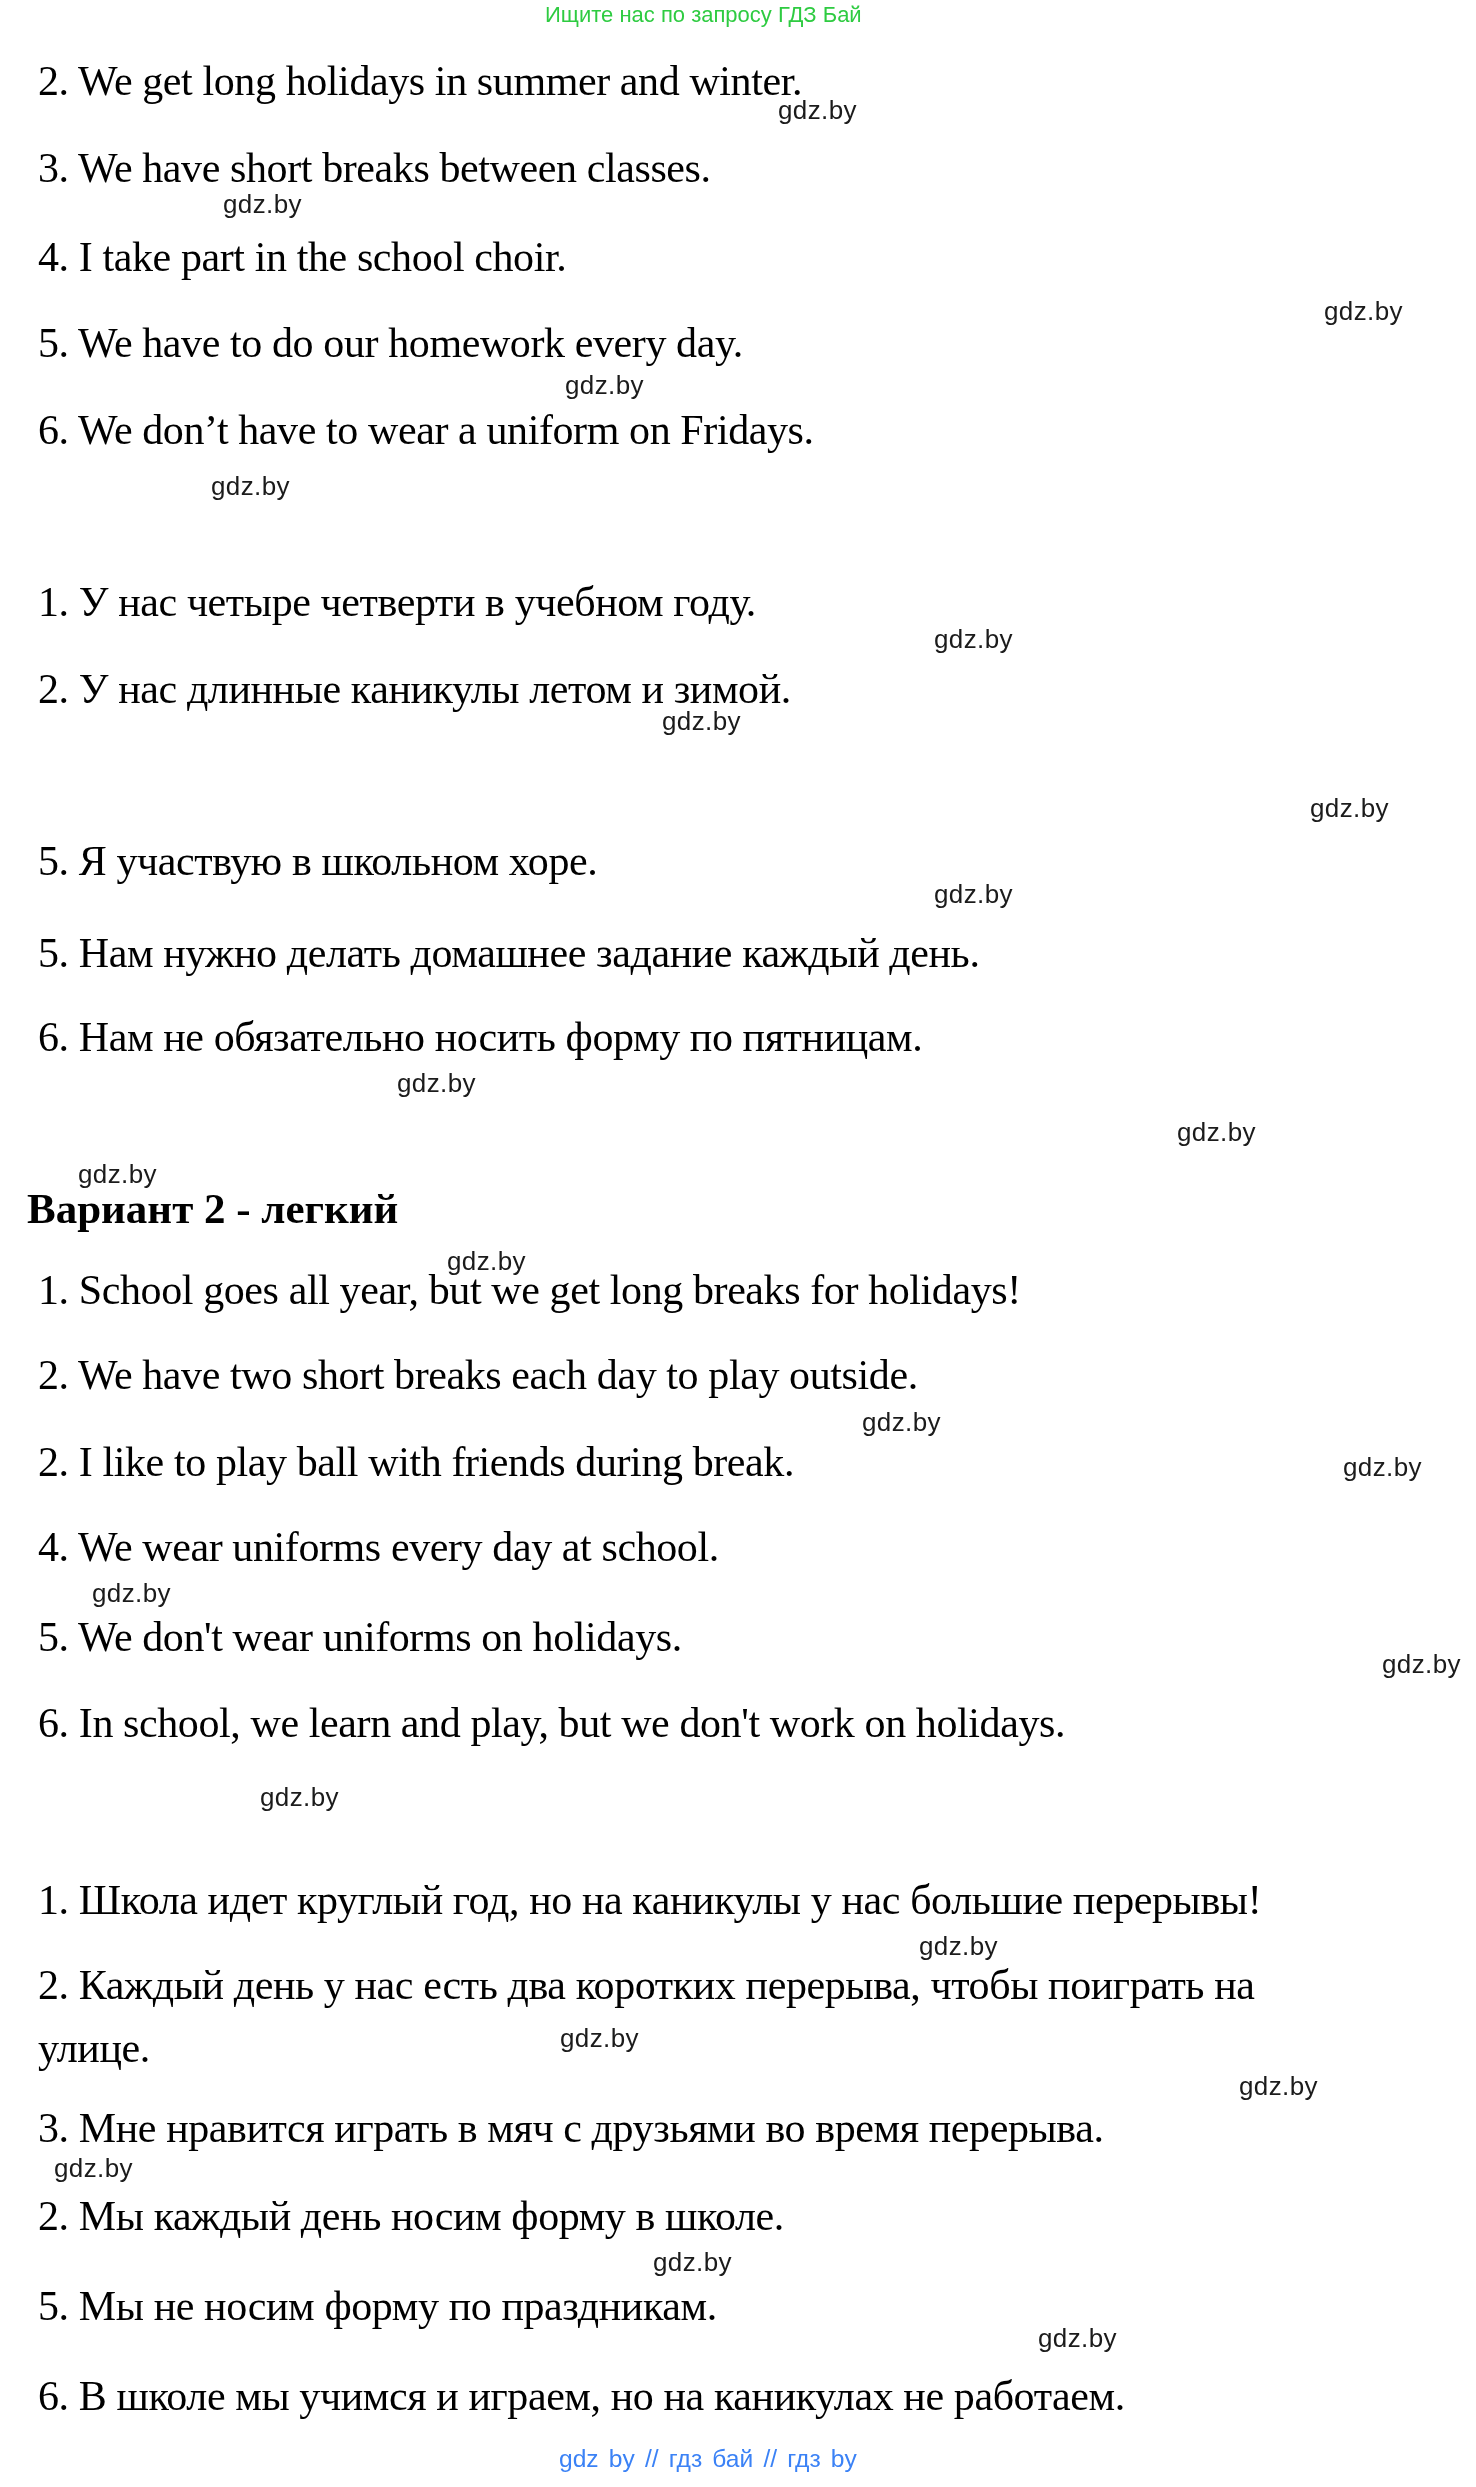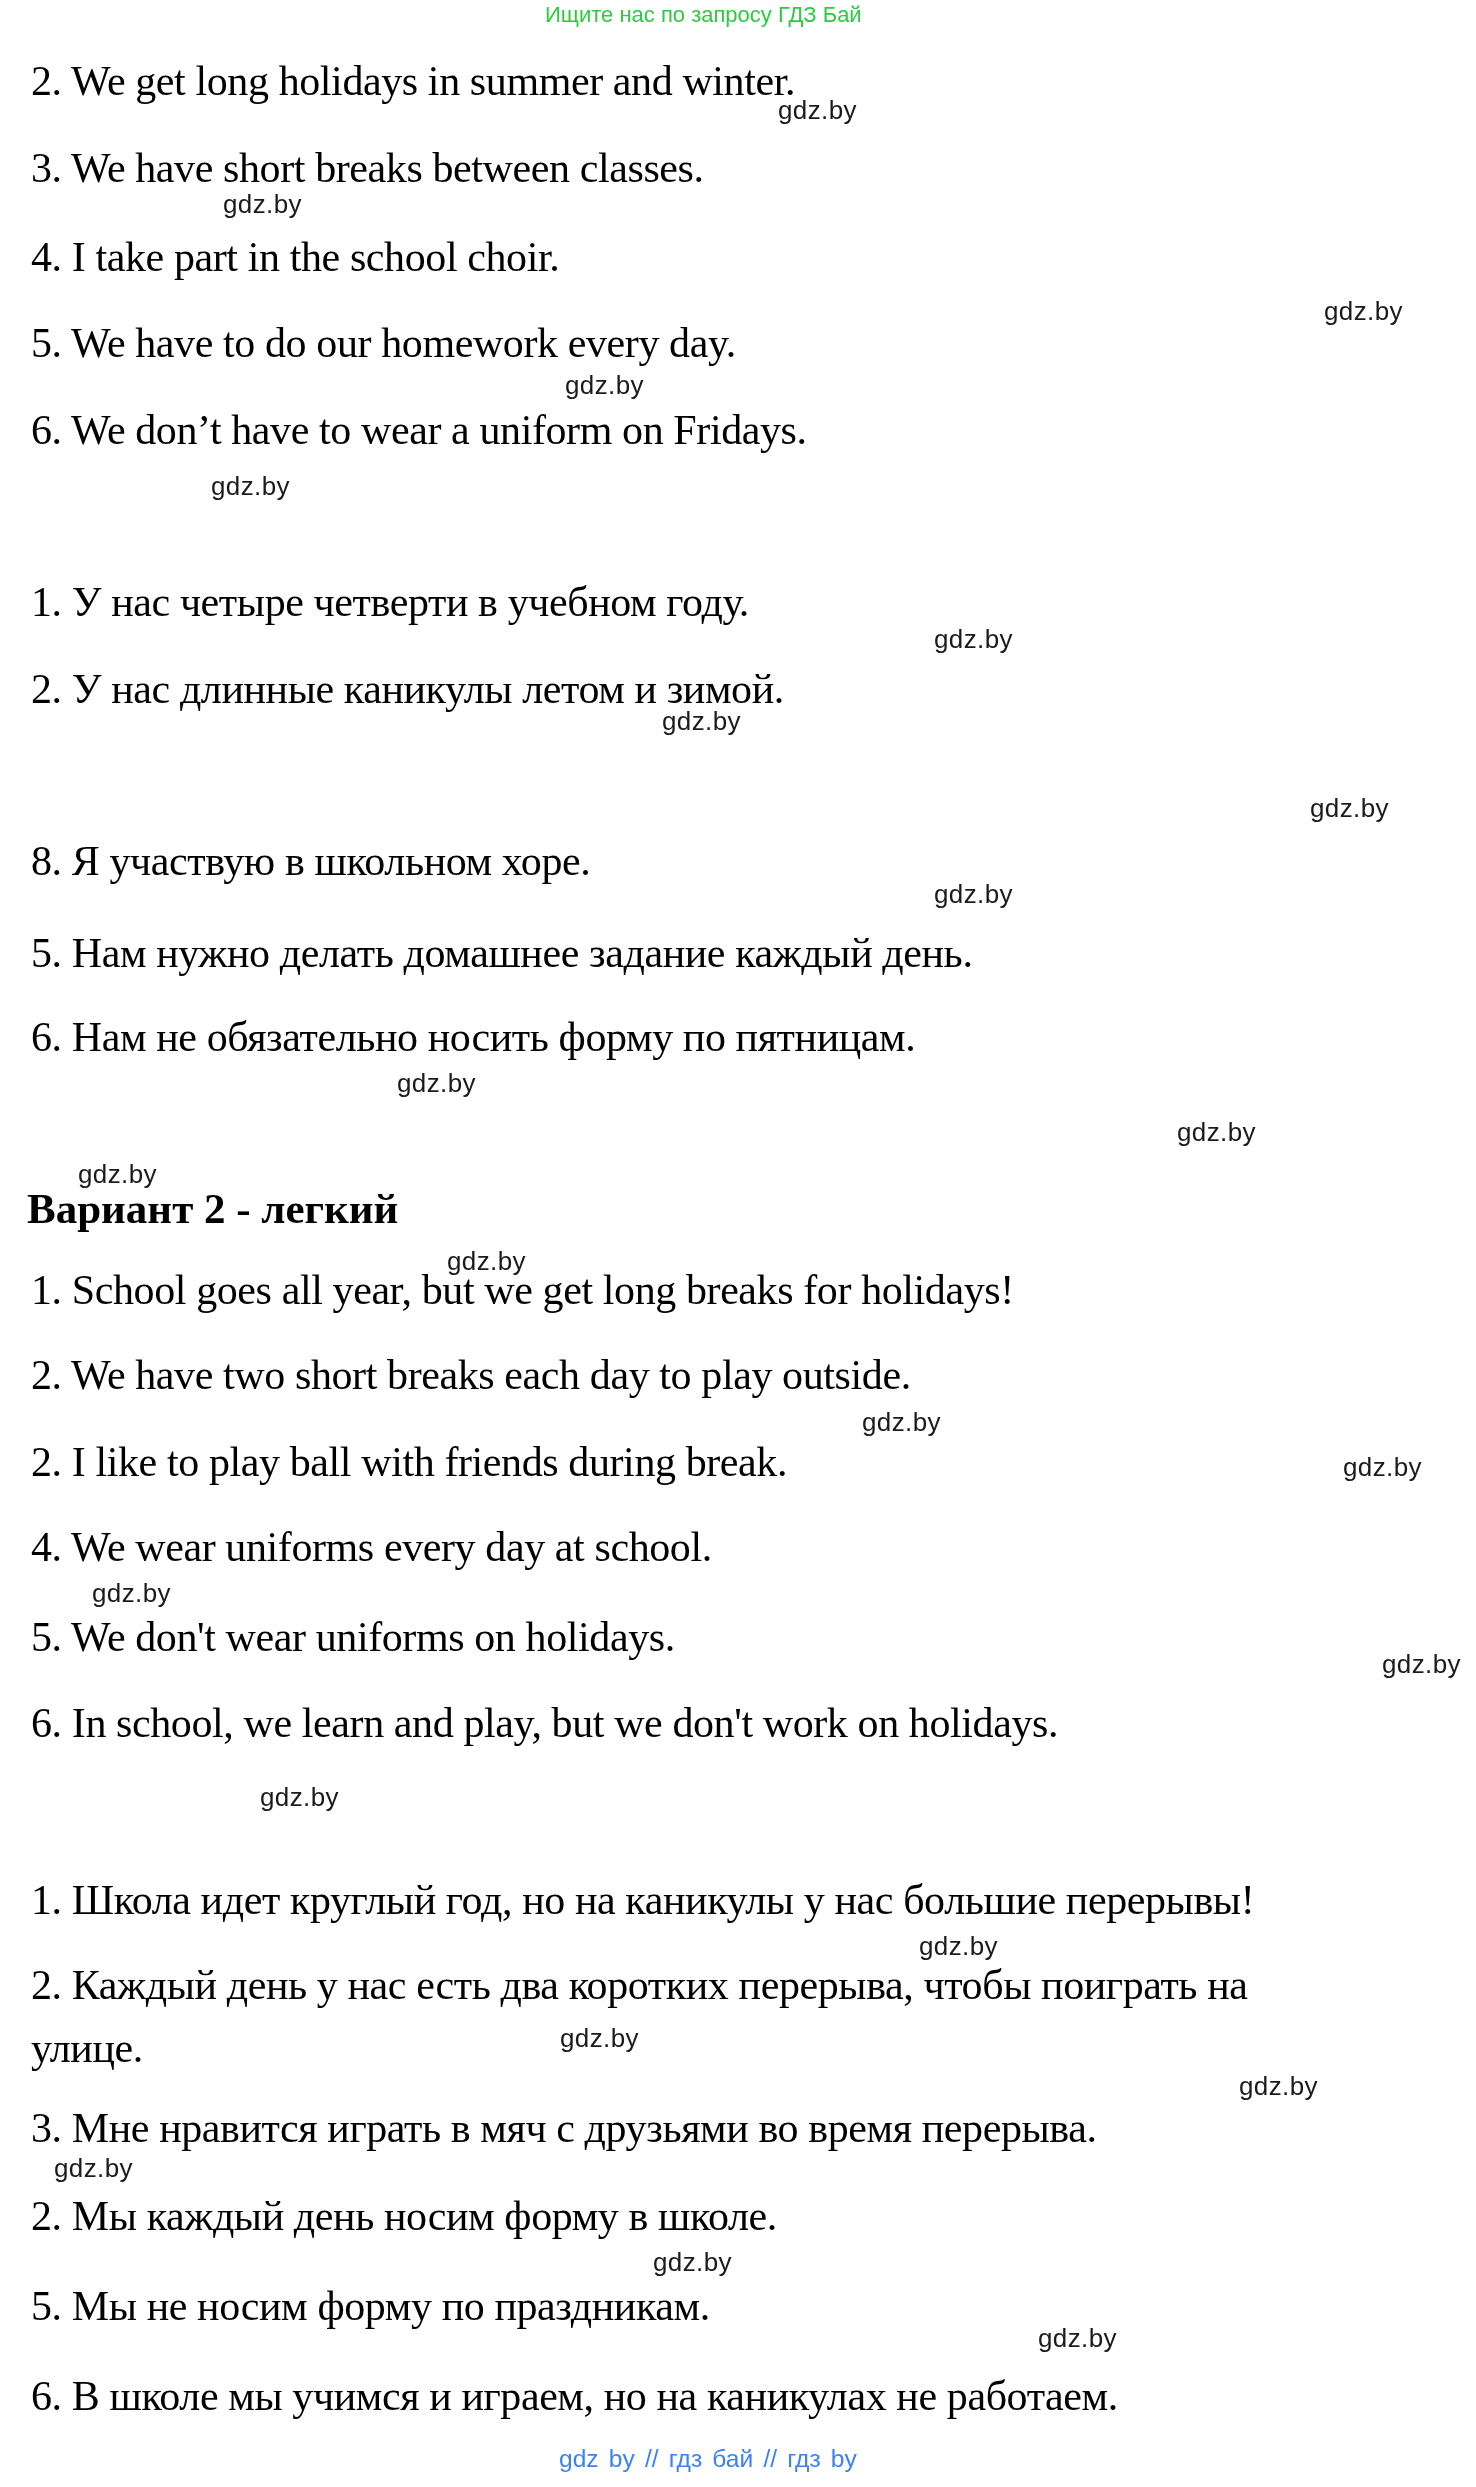--- a/index.html
+++ b/index.html
@@ -14,21 +14,21 @@
   .promo-header {
     position: absolute;
     left: 545px; top: 1.6px;
     font-family: "Liberation Sans", sans-serif;
     font-size: 22px;
     color: #2ecb41;
     white-space: nowrap;
   }
   .bline {
     position: absolute;
-    left: 31px;
+    left: 38px;
     font-size: 42px;
     line-height: 1;
     color: #000000;
     white-space: nowrap;
     letter-spacing: -0.4px;
   }
   .heading {
     position: absolute;
     left: 27px; top: 1187px;
     font-size: 43px;
@@ -65,21 +65,21 @@
   <div class="promo-header">Ищите нас по запросу ГДЗ Бай</div>
 
   <div class="bline" style="top:60px">2. We get long holidays in summer and winter.</div>
   <div class="bline" style="top:147px">3. We have short breaks between classes.</div>
   <div class="bline" style="top:236px">4. I take part in the school choir.</div>
   <div class="bline" style="top:322px">5. We have to do our homework every day.</div>
   <div class="bline" style="top:409px">6. We don’t have to wear a uniform on Fridays.</div>
 
   <div class="bline" style="top:581px">1. У нас четыре четверти в учебном году.</div>
   <div class="bline" style="top:668px">2. У нас длинные каникулы летом и зимой.</div>
-  <div class="bline" style="top:840px">8. Я участвую в школьном хоре.</div>
+  <div class="bline" style="top:840px">5. Я участвую в школьном хоре.</div>
   <div class="bline" style="top:932px">5. Нам нужно делать домашнее задание каждый день.</div>
   <div class="bline" style="top:1016px">6. Нам не обязательно носить форму по пятницам.</div>
 
   <div class="heading">Вариант 2 - легкий</div>
 
   <div class="bline" style="top:1269px">1. School goes all year, but we get long breaks for holidays!</div>
   <div class="bline" style="top:1354px">2. We have two short breaks each day to play outside.</div>
   <div class="bline" style="top:1441px">2. I like to play ball with friends during break.</div>
   <div class="bline" style="top:1526px">4. We wear uniforms every day at school.</div>
   <div class="bline" style="top:1616px">5. We don't wear uniforms on holidays.</div>

